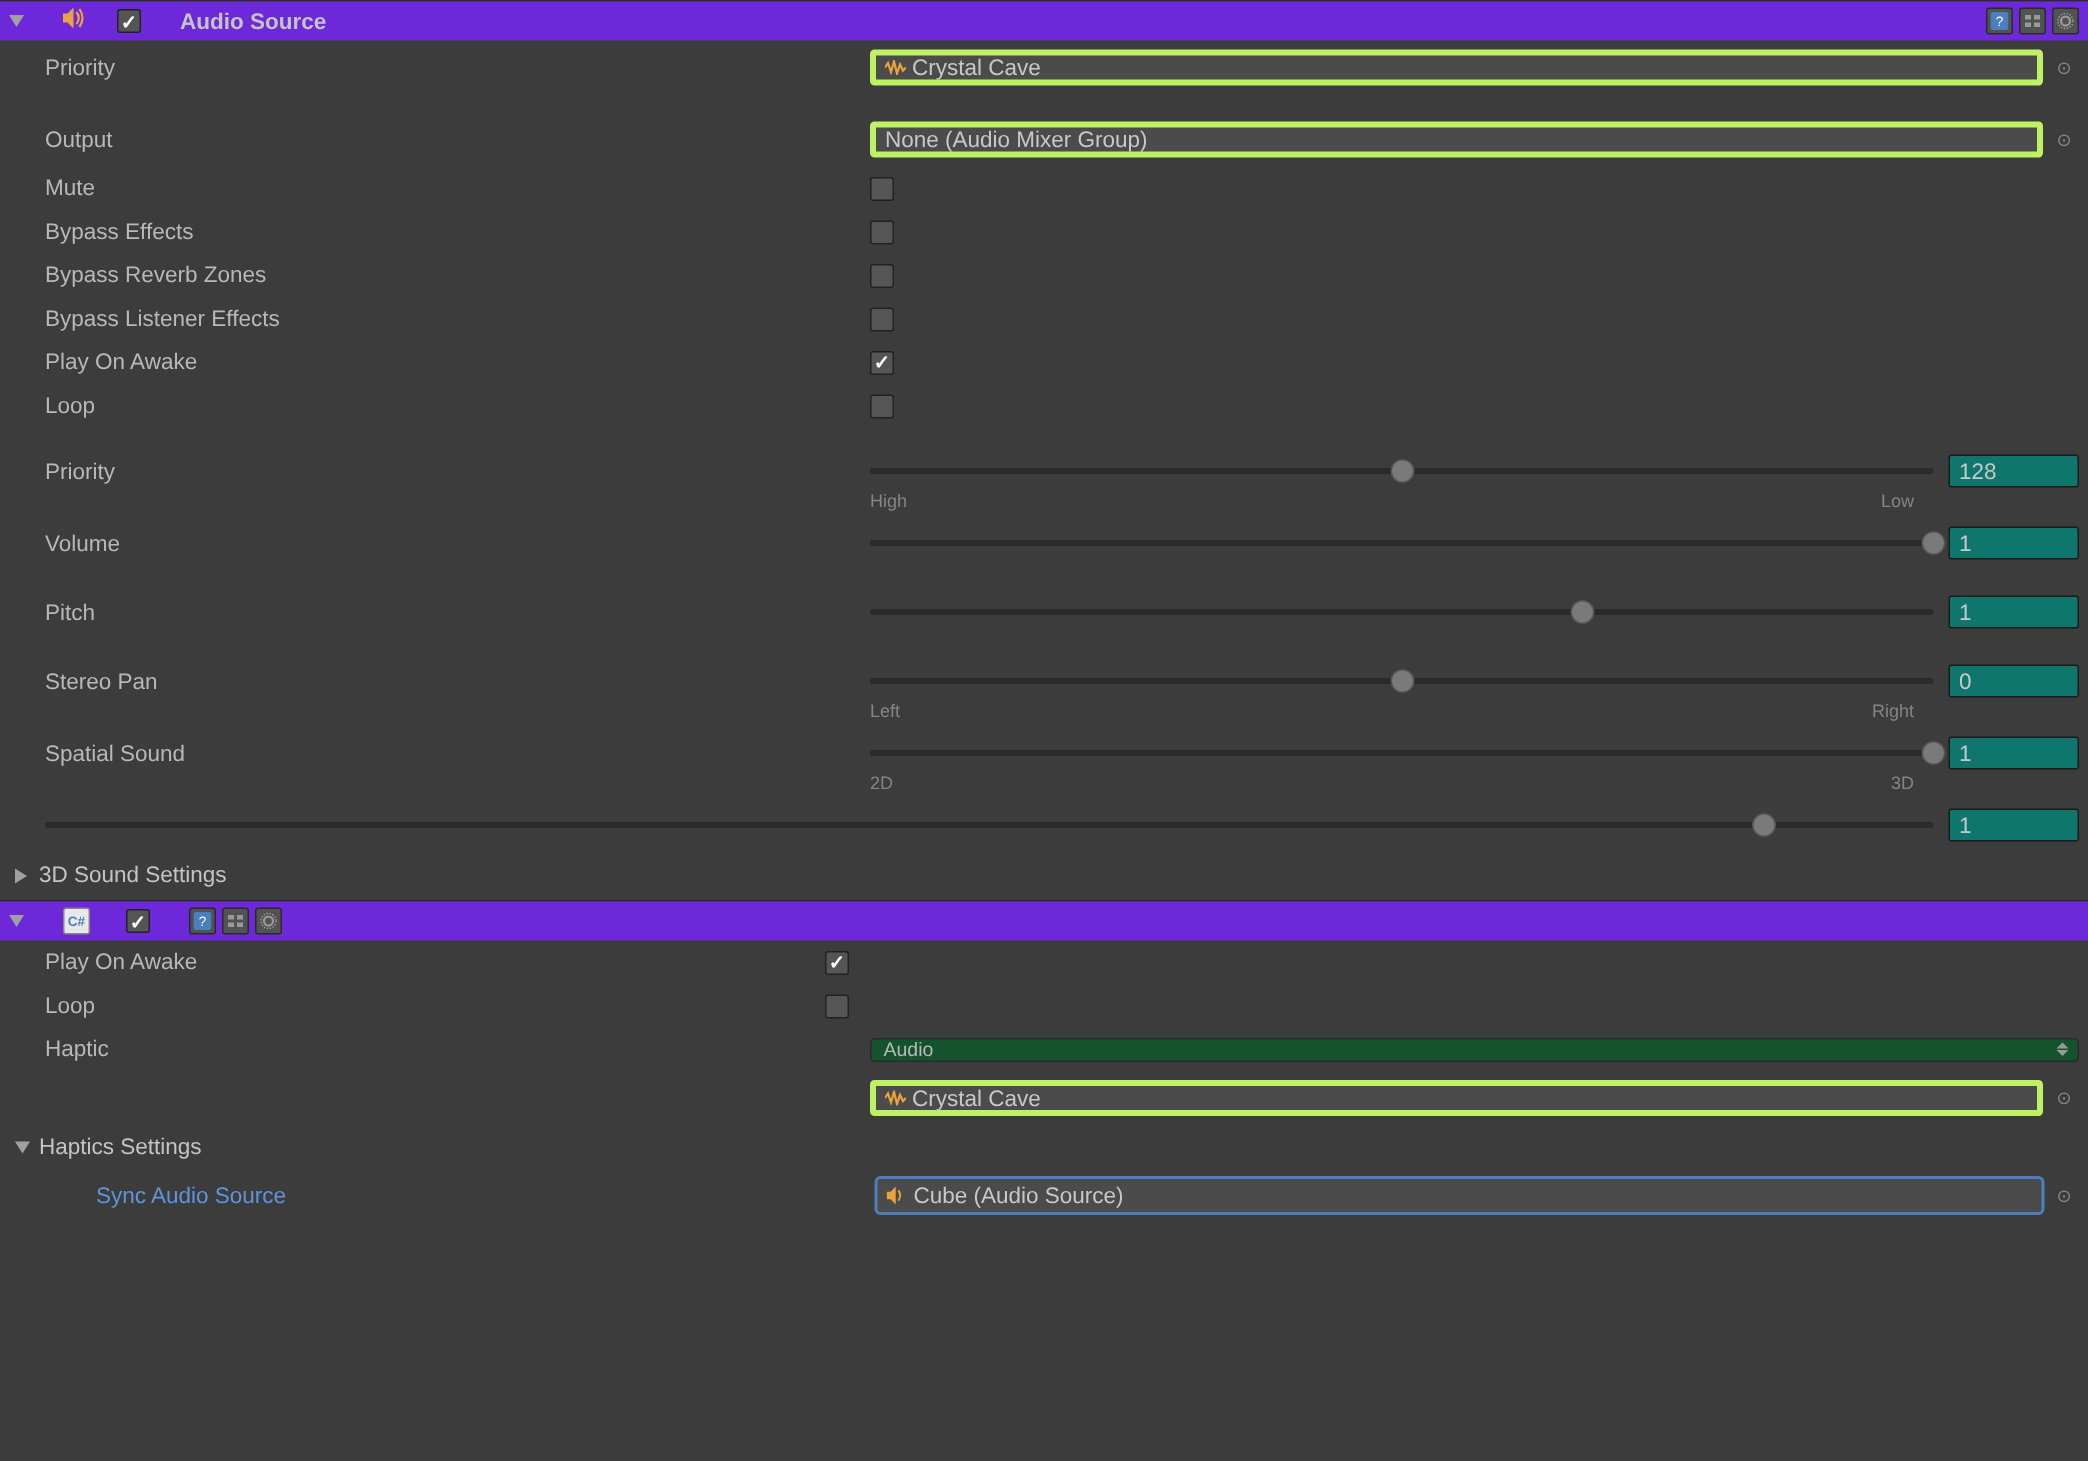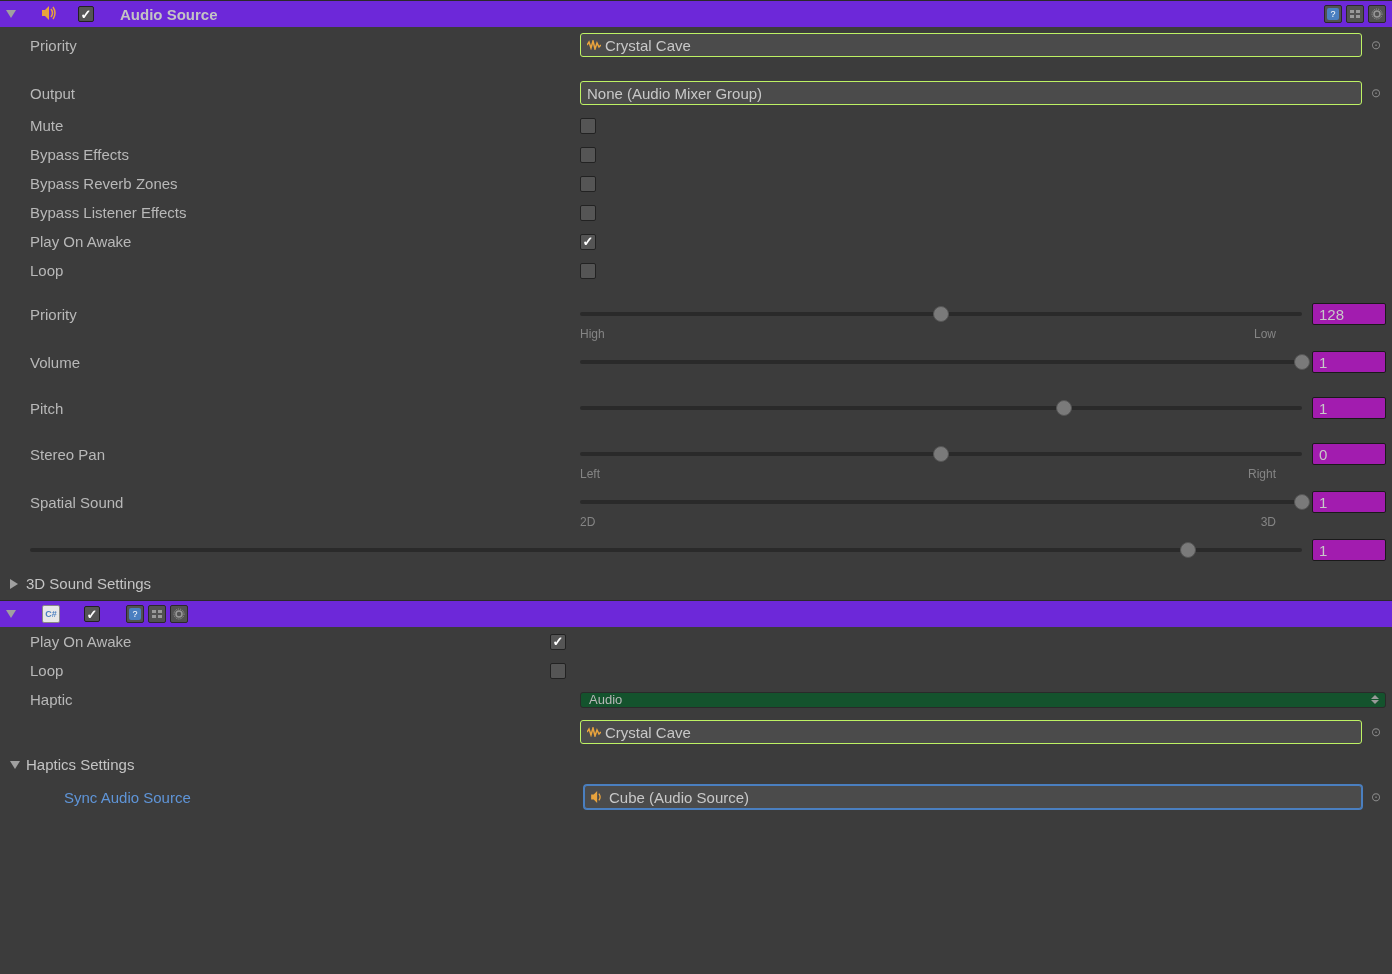--- a/index.html
+++ b/index.html
@@ -97,21 +97,21 @@
   flex-shrink: 0;
 }
 .row-content {
   flex: 1;
   display: flex;
   align-items: center;
 }
 .object-field {
   flex: 1;
   background: #4b4b4b;
-  border: 1px solid #bef264;
+  border: 4px solid #bef264;
   border-radius: 3px;
   height: 24px;
   display: flex;
   align-items: center;
   padding: 0 6px;
   cursor: pointer;
   color: #c8c8c8;
 }
 .object-field.selected {
   border: 1px solid #4a7fc0;
@@ -188,22 +188,22 @@
   position: absolute;
   top: 50%;
   transform: translate(-50%, -50%);
   width: 16px; height: 16px;
   background: #7a7a7a;
   border-radius: 50%;
   border: 1px solid #555;
   cursor: pointer;
 }
 .slider-value {
-  width: 74px;
-  background: #a21caf;
+  width: 87px;
+  background: #0f766e;
   border: 1px solid #1a1a1a;
   border-radius: 2px;
   height: 22px;
   padding: 0 6px;
   display: flex;
   align-items: center;
   color: #c8c8c8;
 }
 .sub-labels {
   display: flex;

